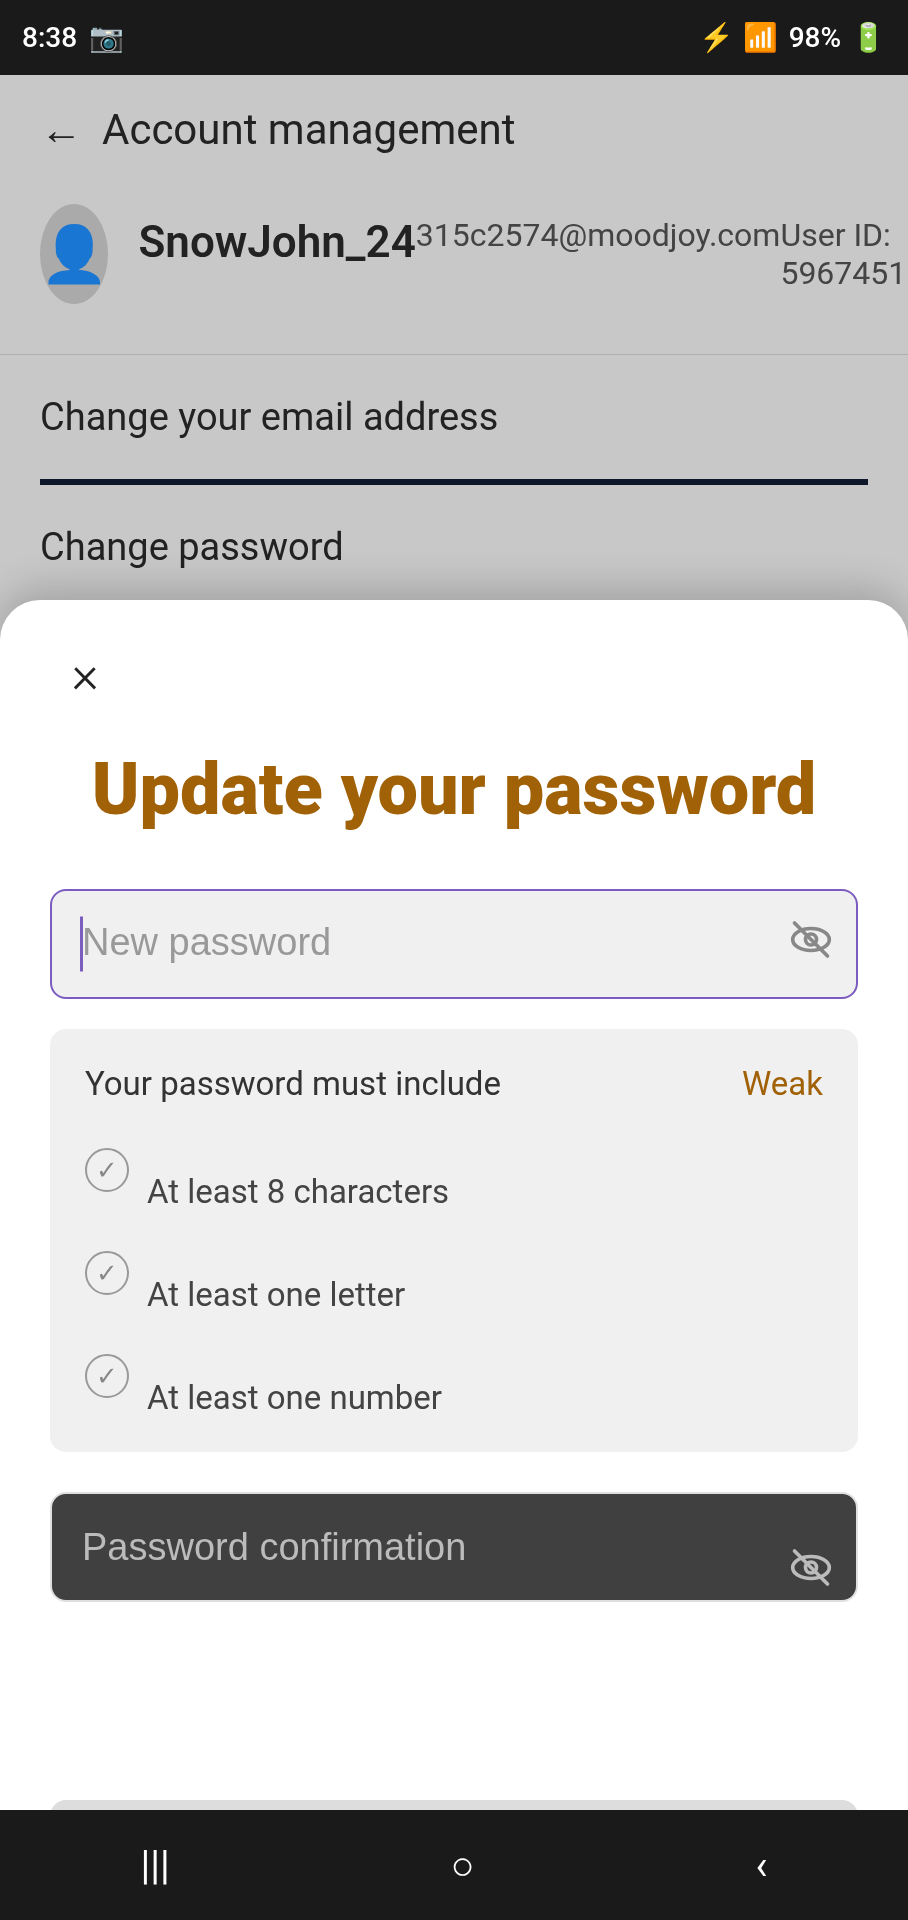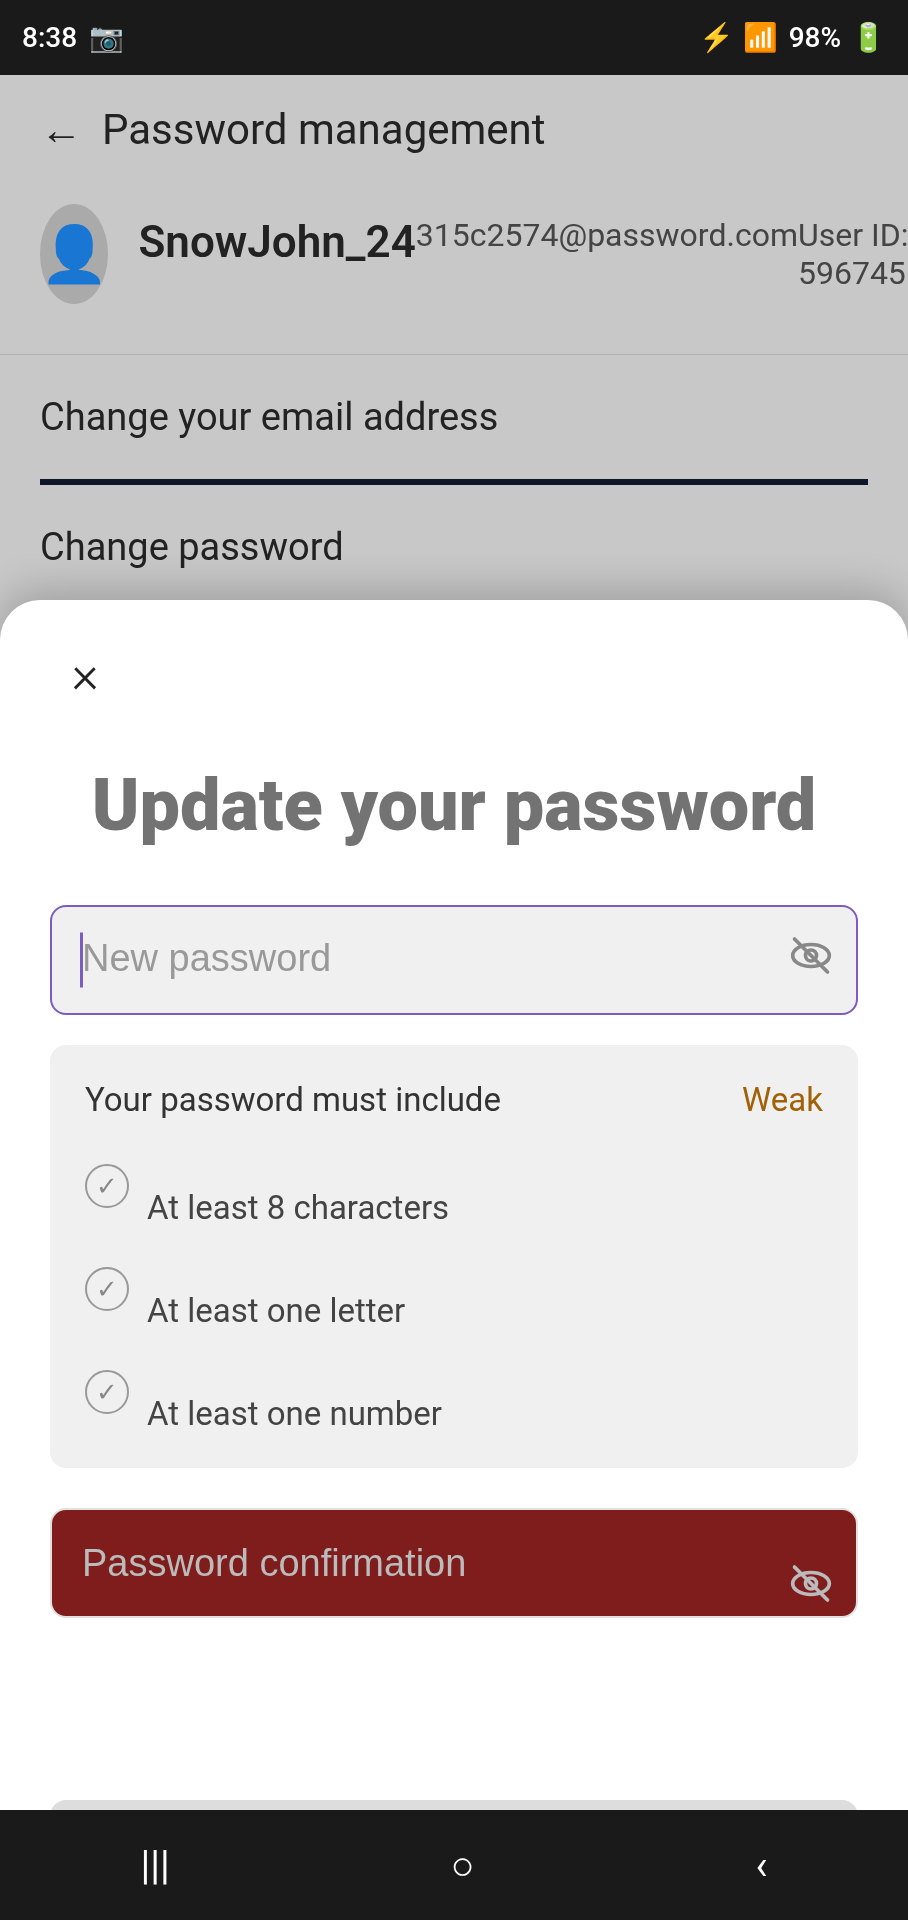--- a/index.html
+++ b/index.html
@@ -148,25 +148,24 @@
     .close-icon {
       font-size: 52px;
       color: #222;
       font-weight: 300;
       line-height: 1;
     }
 
     .modal-title {
       font-size: 72px;
       font-weight: 900;
-      color: #737373;
+      color: #a16207;
       line-height: 1.1;
       margin-bottom: 60px;
       text-align: center;
-      margin-top: 16px;
     }
 
     .input-container {
       position: relative;
       margin-bottom: 30px;
     }
 
     .password-input {
       width: 100%;
       height: 110px;
@@ -265,21 +264,21 @@
     .requirement-text {
       font-size: 33px;
       color: #444;
       margin-top: 44px;
     }
 
     
     .confirm-input {
       width: 100%;
       height: 110px;
-      background: #7f1d1d;
+      background: #404040;
       border: 2px solid #e0e0e0;
       border-radius: 16px;
       padding: 0 110px 0 30px;
       font-size: 38px;
       color: #bbb;
       outline: none;
       margin-bottom: 50px;
     }
 
     .confirm-input::placeholder {
@@ -339,30 +338,30 @@
     <span>⚡</span>
     <span>📶</span>
     <span>98%</span>
     <span>🔋</span>
   </div>
 </div>
 
 <div class="bg-content">
   <div class="back-nav">
     <span class="back-arrow">←</span>
-    <span class="nav-title">Password management</span>
+    <span class="nav-title">Account management</span>
   </div>
 
   <div class="user-card">
     <div class="avatar">
       <span class="avatar-icon">👤</span>
     </div>
     <div class="user-info">
       <span class="username">SnowJohn_24</span>
-      <span class="user-email">315c2574@password.com</span>
+      <span class="user-email">315c2574@moodjoy.com</span>
       <span class="user-id">User ID: 5967451083</span>
     </div>
   </div>
 
   <div class="divider"></div>
   <div class="menu-item">Change your email address</div>
   <div class="menu-item">Change password</div>
 </div>
 
 <div class="modal-overlay">

